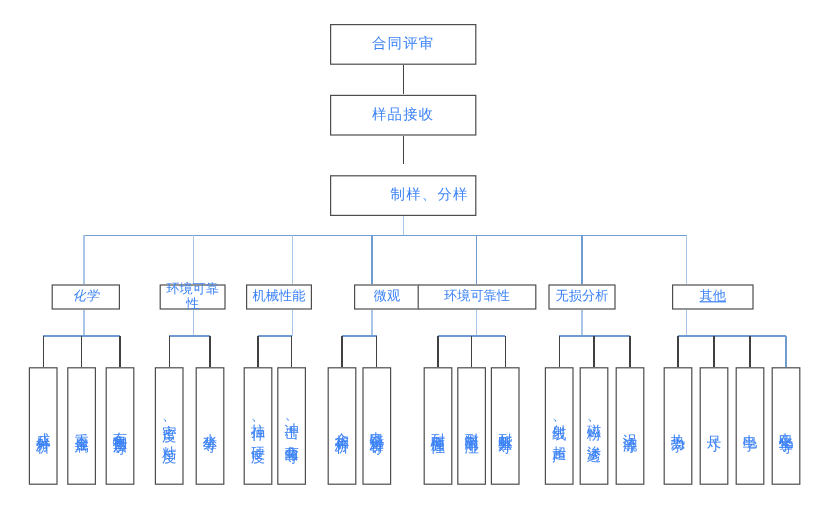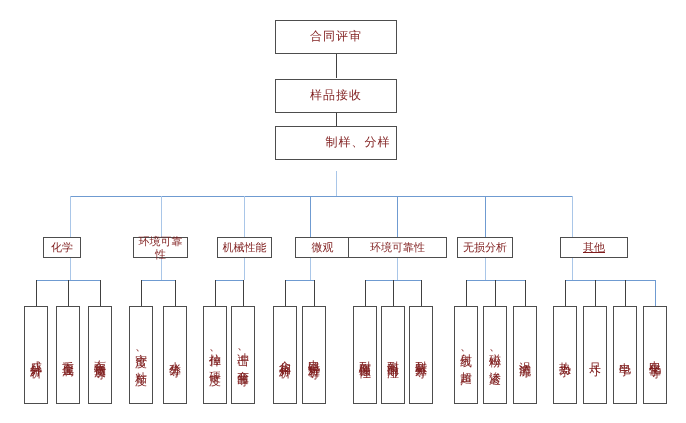--- a/index.html
+++ b/index.html
@@ -1,18 +1,18 @@
 <!DOCTYPE html>
 <html style="--connector-dark: #404040; --connector-blue: #6f9bd1; --connector-light-blue: #a9c6e8; --box-border: #4d4d4d; --box-fill: #ffffff;"><head>
 <meta charset="utf-8">
 <style>
   html,body{margin:0;padding:0;background:#ffffff;}
   #canvas{
     position:relative;width:686px;height:423px;background:#ffffff;
-    font-family:"Liberation Sans",sans-serif;color:#7f1d1d;overflow:hidden;
+    font-family:"Liberation Sans",sans-serif;color:#3b82f6;overflow:hidden;
   }
   #wires{position:absolute;left:0;top:0;width:686px;height:423px;}
   #wires line{shape-rendering:crispEdges;stroke-width:1;}
   #wires .ld{stroke:var(--connector-dark,#404040);}
   #wires .lb{stroke:var(--connector-blue,#6f9bd1);}
   #wires .ll{stroke:var(--connector-light-blue,#a9c6e8);}
   .box{
     position:absolute;box-sizing:border-box;background:var(--box-fill,#fff);
     border:1px solid var(--box-border,#4d4d4d);
     display:flex;align-items:center;justify-content:center;
@@ -79,25 +79,25 @@
     <line class="ld" x1="495" y1="280" x2="495" y2="306"></line>
     <line class="ld" x1="525" y1="280" x2="525" y2="306"></line>
     <line class="ld" x1="565" y1="280" x2="565" y2="306"></line>
     <line class="ld" x1="595" y1="280" x2="595" y2="306"></line>
     <line class="ld" x1="625" y1="280" x2="625" y2="306"></line>
     <line class="lb" x1="655" y1="280" x2="655" y2="306"></line>
   </svg>
 
   <div class="box lvl1" style="top:20px;">合同评审</div>
   <div class="box lvl1" style="top:79px;">样品接收</div>
-  <div class="box lvl1" style="top:126px;padding-left:44px;">制样、分样</div>
+  <div class="box lvl1" style="top:146px;padding-left:44px;">制样、分样</div>
 
-  <div class="box cat" style="left:43px;width:38px;">化学</div>
+  <div class="box cat" style="left:43px;width:57px;font-style:italic;">化学</div>
   <div class="box cat" style="left:133px;width:55px;">环境可靠性</div>
-  <div class="box cat" style="left:217px;width:55px;">机械性能</div>
+  <div class="box cat" style="left:205px;width:55px;">机械性能</div>
   <div class="box cat" style="left:283px;width:55px;margin-left:12px;">微观</div>
   <div class="box cat" style="left:457px;width:56px;">无损分析</div>
   <div class="box cat" style="left:348px;width:99px;">环境可靠性</div>
   <div class="box cat" style="left:560px;width:68px;text-decoration:underline;">其他</div>
 
   <div class="box leaf" style="left:24px;">
       <span class="vtext">成分分析</span>
     </div>
   <div class="box leaf" style="left:56px;">
       <span class="vtext">重金属</span>

